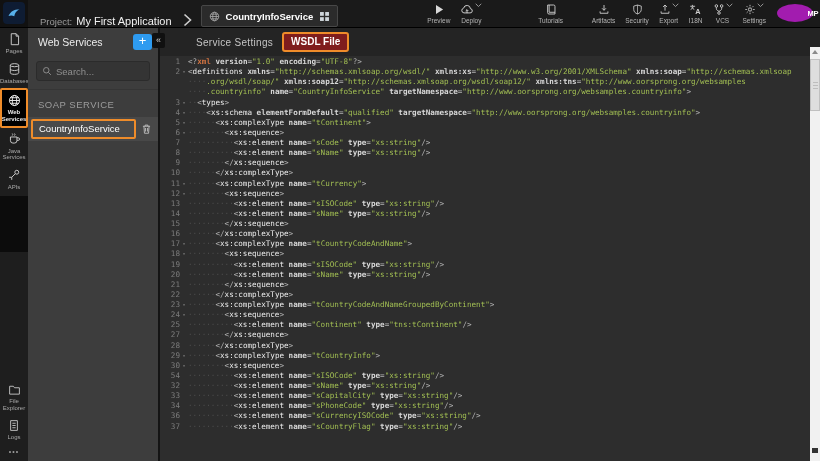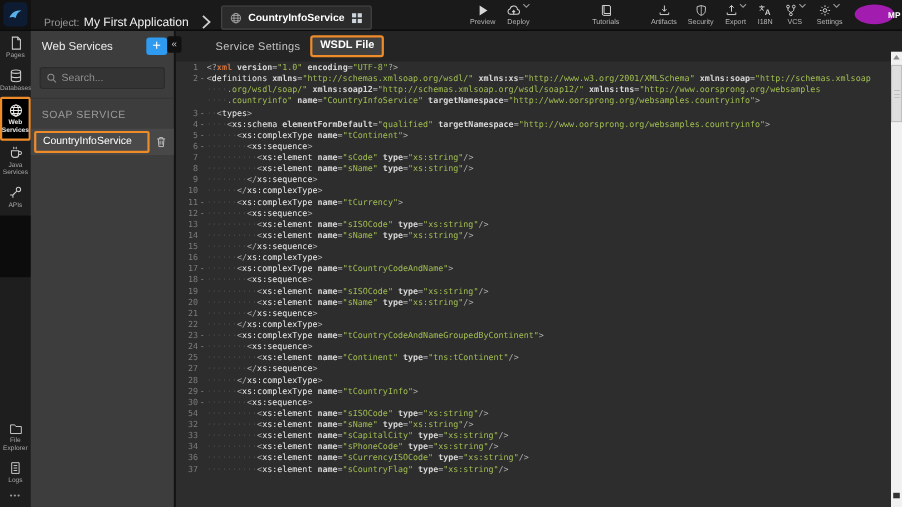--- a/index.html
+++ b/index.html
@@ -60,21 +60,21 @@
     font-size:9.5px; padding:2px 6px 3px; flex:1; white-space:nowrap; cursor:pointer; }
   .trash { margin-left:5px; display:flex; cursor:pointer; }
 
   
   .tabbar { position:absolute; left:160px; top:28px; width:660px; height:28px; background:#242424;
     display:flex; align-items:center; }
   .collapse-btn { position:absolute; left:-8px; top:5px; width:13px; height:15px; background:#101010;
     border-radius:2px; color:#cfcfcf; font-size:9px; line-height:14px; text-align:center; cursor:pointer; }
   .tab-ss { margin-left:36px; color:#c4c4c4; font-size:10px; letter-spacing:.3px; cursor:pointer; }
   .tab-wsdl { margin-left:9px; border:2px solid #ef8c2a; border-radius:3px; color:#fff;
-    font-size:10px; font-weight:bold; padding:2px 7px 3px; cursor:pointer; background:#404040; }
+    font-size:10px; font-weight:bold; padding:2px 7px 3px; cursor:pointer; background:#7f1d1d; }
 
   
   .editor { position:absolute; left:160px; top:56px; width:650px; height:405px; background:#2d2d2d;
     overflow:hidden; padding-top:1px; }
   .crow { display:flex; line-height:10.12px; font-family:"DejaVu Sans Mono", monospace; font-size:7.6px; }
   .ln { width:20px; flex:none; text-align:right; color:#7c7c7c; }
   .fold { width:8px; flex:none; text-align:center; color:#909090; }
   .ct { white-space:pre; color:#b0b0b0; flex:none; }
   .ct .t { color:#ececec; font-weight:normal; }
   .ct .a { color:#d8d8d8; font-weight:bold; }

